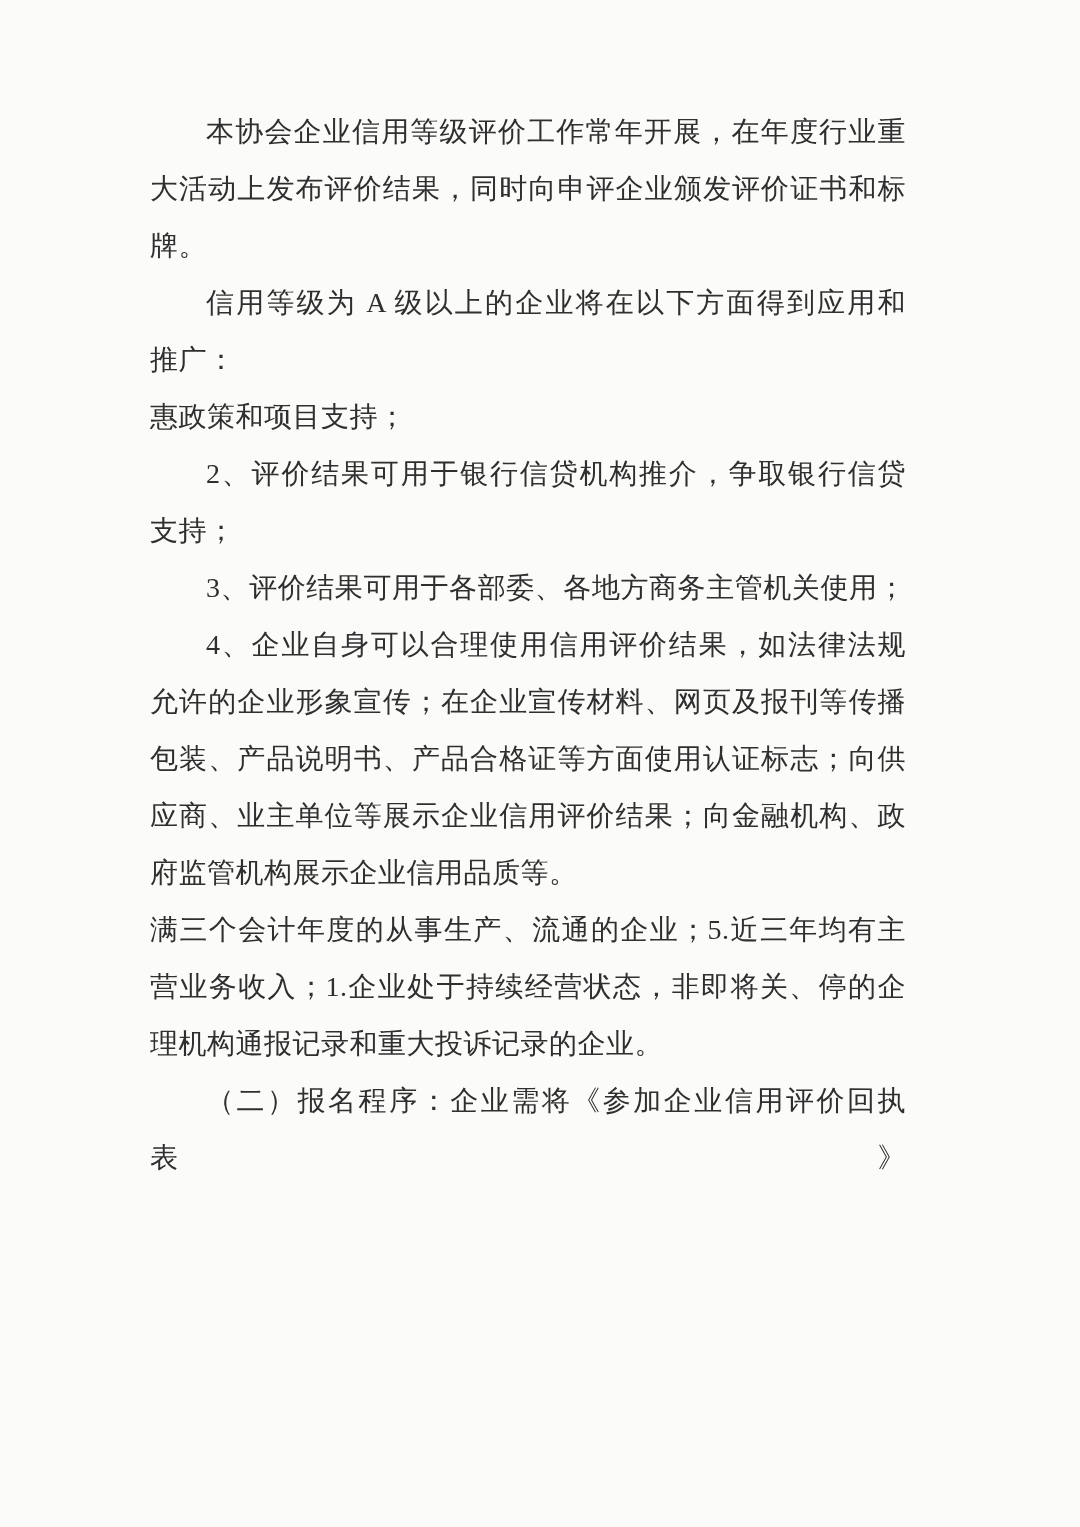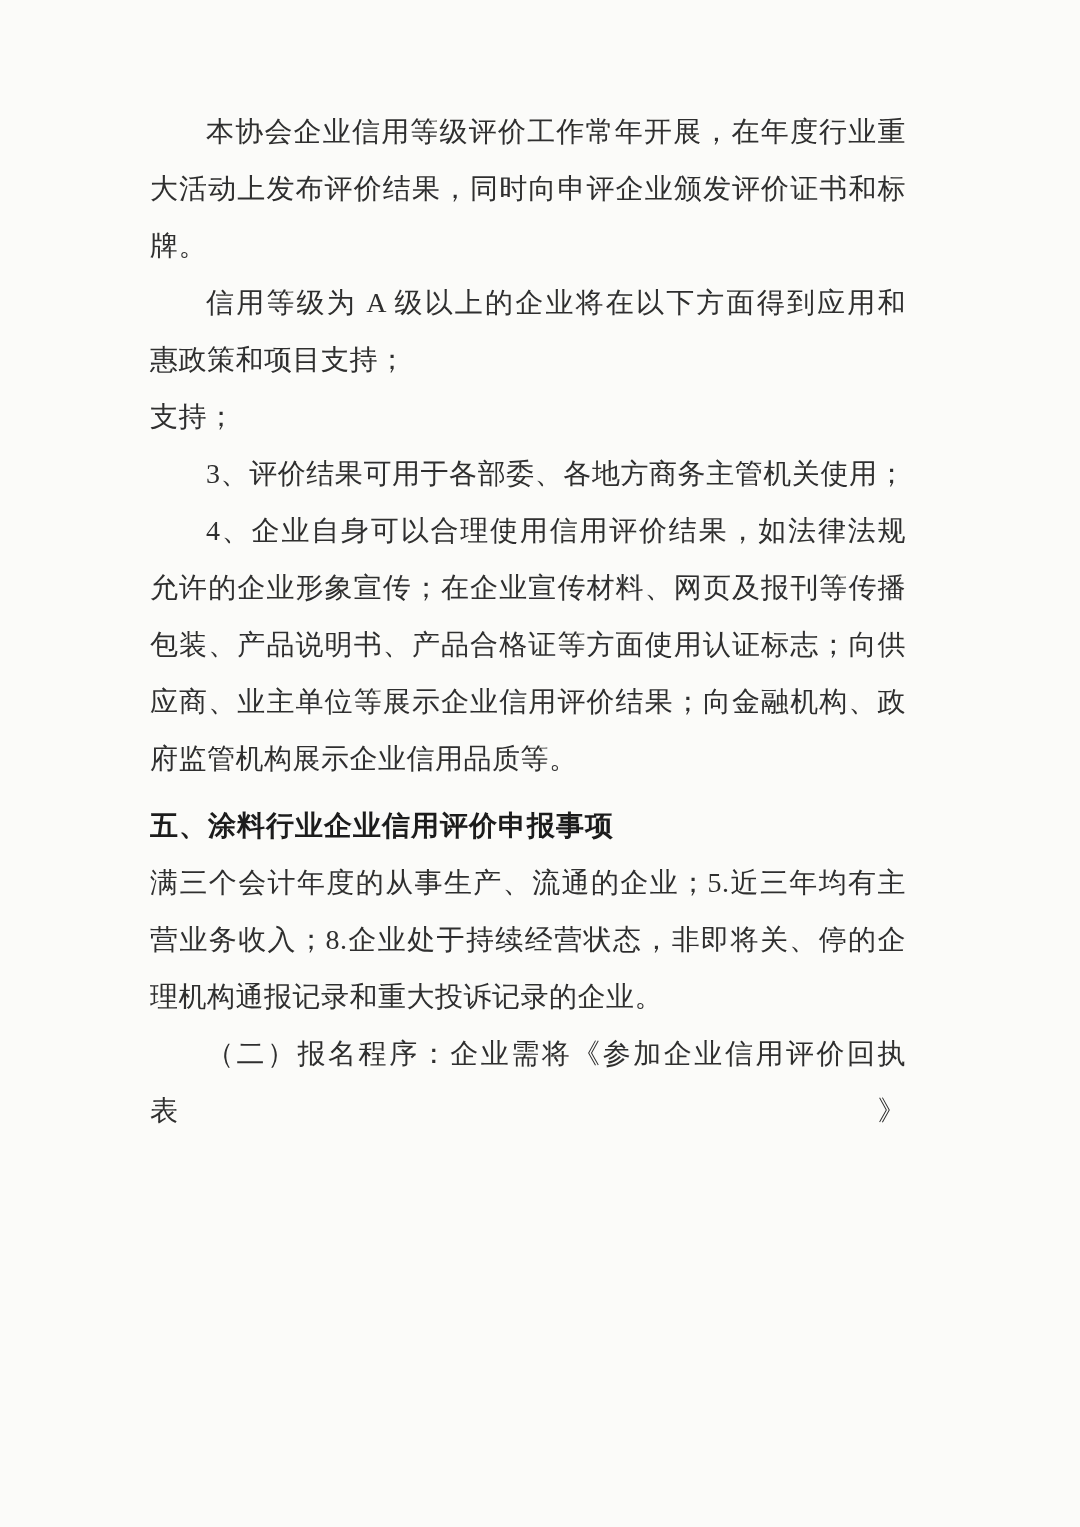--- a/index.html
+++ b/index.html
@@ -53,27 +53,28 @@
 </style>
 </head>
 <body>
 
 <div class="page">
   <div class="text-block">
     <div class="ln ind jf">本协会企业信用等级评价工作常年开展，在年度行业重</div>
     <div class="ln jf">大活动上发布评价结果，同时向申评企业颁发评价证书和标</div>
     <div class="ln">牌。</div>
     <div class="ln ind jf">信用等级为 A 级以上的企业将在以下方面得到应用和</div>
+    <div class="ln">推广：</div>
     <div class="ln">惠政策和项目支持；</div>
+    <div class="ln ind jf">2、评价结果可用于银行信贷机构推介，争取银行信贷</div>
     <div class="ln">支持；</div>
     <div class="ln ind jf">3、评价结果可用于各部委、各地方商务主管机关使用；</div>
     <div class="ln ind jf">4、企业自身可以合理使用信用评价结果，如法律法规</div>
     <div class="ln jf">允许的企业形象宣传；在企业宣传材料、网页及报刊等传播</div>
     <div class="ln jf">包装、产品说明书、产品合格证等方面使用认证标志；向供</div>
     <div class="ln jf">应商、业主单位等展示企业信用评价结果；向金融机构、政</div>
     <div class="ln">府监管机构展示企业信用品质等。</div>
-    <div class="ln heading">五、涂料行业企业信用评价申报事项</div>
     <div class="ln jf">满三个会计年度的从事生产、流通的企业；5.近三年均有主</div>
-    <div class="ln jf">营业务收入；8.企业处于持续经营状态，非即将关、停的企</div>
+    <div class="ln jf">营业务收入；1.企业处于持续经营状态，非即将关、停的企</div>
     <div class="ln">理机构通报记录和重大投诉记录的企业。</div>
     <div class="ln ind jf">（二）报名程序：企业需将《参加企业信用评价回执表》</div>
   </div>
 </div>
 
 </body></html>

